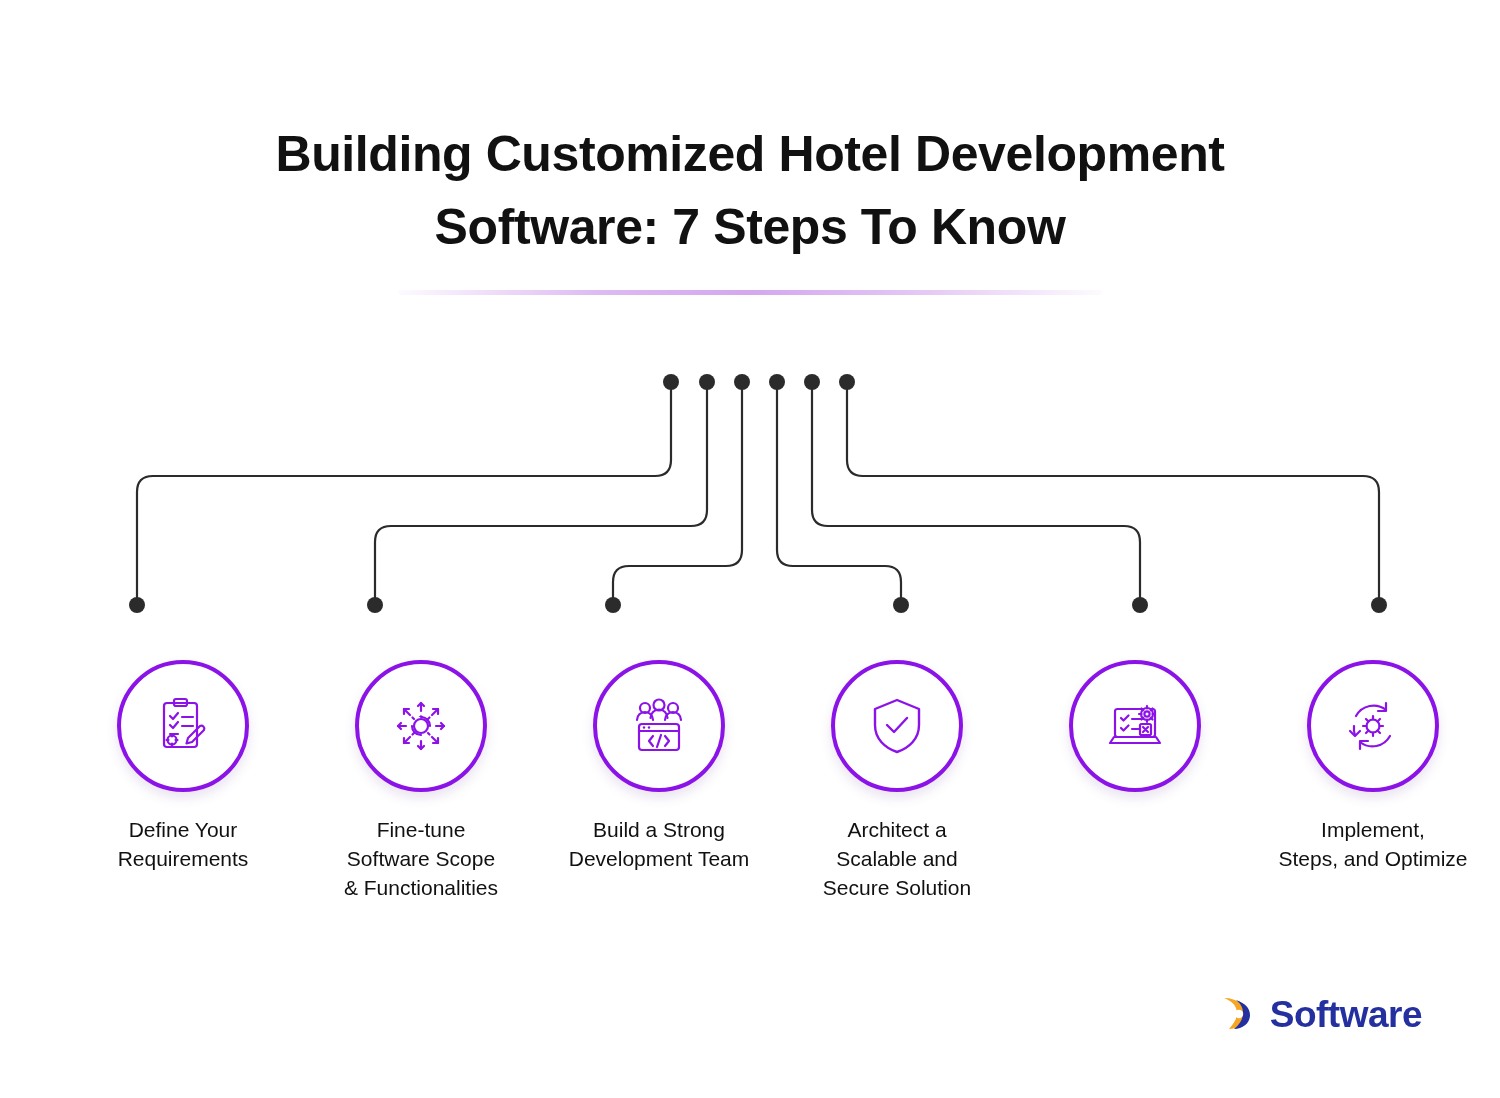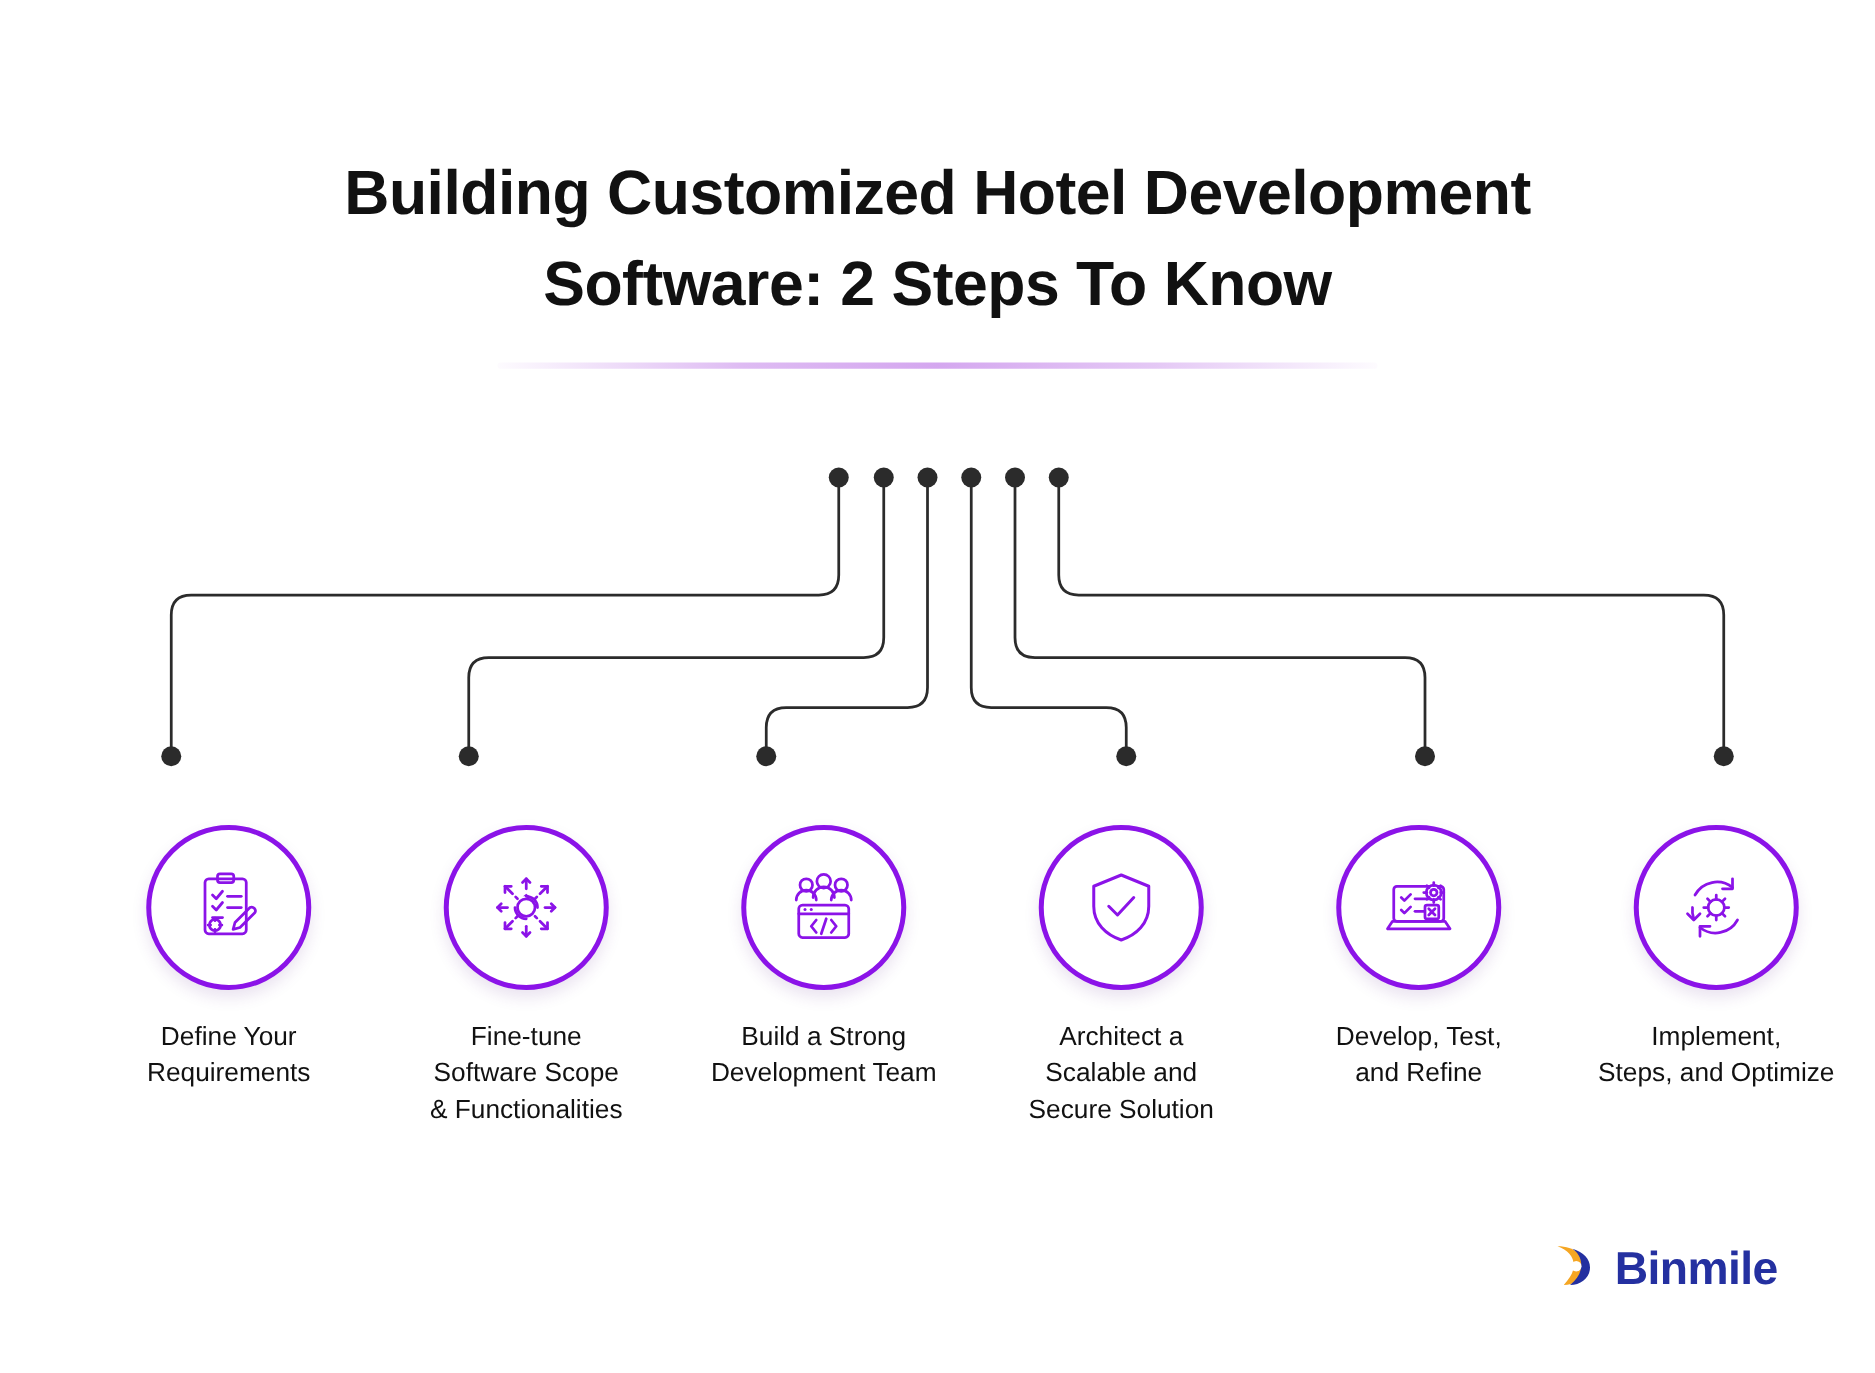--- a/index.html
+++ b/index.html
@@ -109,21 +109,21 @@
     letter-spacing: -0.5px;
   }
 </style>
 </head>
 <body>
 
 <div class="infographic">
 
   <div class="title-block">
     <div class="title-line">Building Customized Hotel Development</div>
-    <div class="title-line">Software: 2 Steps To Know</div>
+    <div class="title-line">Software: 7 Steps To Know</div>
   </div>
   <div class="title-underline"></div>
 
   <svg class="connectors" viewBox="0 0 1500 280" width="1500" height="280" fill="none">
     <g stroke="#2b2b2b" stroke-width="2.2" fill="none" stroke-linecap="round">
 
       <path d="M671 22 L671 100 Q671 116 655 116 L153 116 Q137 116 137 132 L137 245"></path>
 
       <path d="M707 22 L707 150 Q707 166 691 166 L391 166 Q375 166 375 182 L375 245"></path>
 
@@ -257,22 +257,20 @@
             <path d="M21 37 l2.5 2.5 l5 -5"></path>
               <path d="M32 38 h12"></path>
             <circle cx="47" cy="23" r="6" fill="#ffffff"></circle>
             <circle cx="47" cy="23" r="2.6"></circle>
             <path d="M47 15 v2.5 M47 28.5 v2.5 M39 23 h2.5 M52.5 23 h2.5 M41.5 17.5 l1.8 1.8 M50.7 26.7 l1.8 1.8 M52.5 17.5 l-1.8 1.8 M43.3 26.7 l-1.8 1.8"></path>
             <rect x="40" y="33" width="11" height="11" rx="1.5" fill="#ffffff"></rect>
             <path d="M43 36 l5 5 M48 36 l-5 5"></path>
           </svg>
         </span>
       </div>
-      <div class="step-label">Develop, Test,
-and Refine</div>
     </div>
 
     <div class="step">
       <div class="circle">
         <span>
           <svg width="70" height="70" viewBox="0 0 70 70" stroke="#8b13e8" stroke-width="2.2" fill="none" stroke-linecap="round" stroke-linejoin="round">
             <path d="M18 25 a20 20 0 0 1 30 -6"></path>
               <path d="M48 12 v8 h-8"></path>
             <path d="M52 45 a20 20 0 0 1 -30 6"></path>
               <path d="M22 58 v-8 h8"></path>
@@ -291,16 +289,16 @@
   </div>
 
   <div class="logo">
     <span>
       <svg width="46" height="46" viewBox="0 0 46 46" fill="none">
         <path d="M12 8 C26 8 34 16 34 24 C34 33 26 39 17 39 C22 33 25 29 25 23 C25 16 20 11 12 8 Z" fill="#f5a623"></path>
         <path d="M24 10 C33 13 38 18 38 25 C38 33 31 39 22 39 C28 34 31 29 31 23 C31 17 28 13 24 10 Z" fill="#2430a0"></path>
         <circle cx="27" cy="24" r="4.2" fill="#ffffff"></circle>
       </svg>
     </span>
-    <span class="logo-text">Binmile</span>
+    <span class="logo-text">Software</span>
   </div>
 
 </div>
 
 </body></html>

